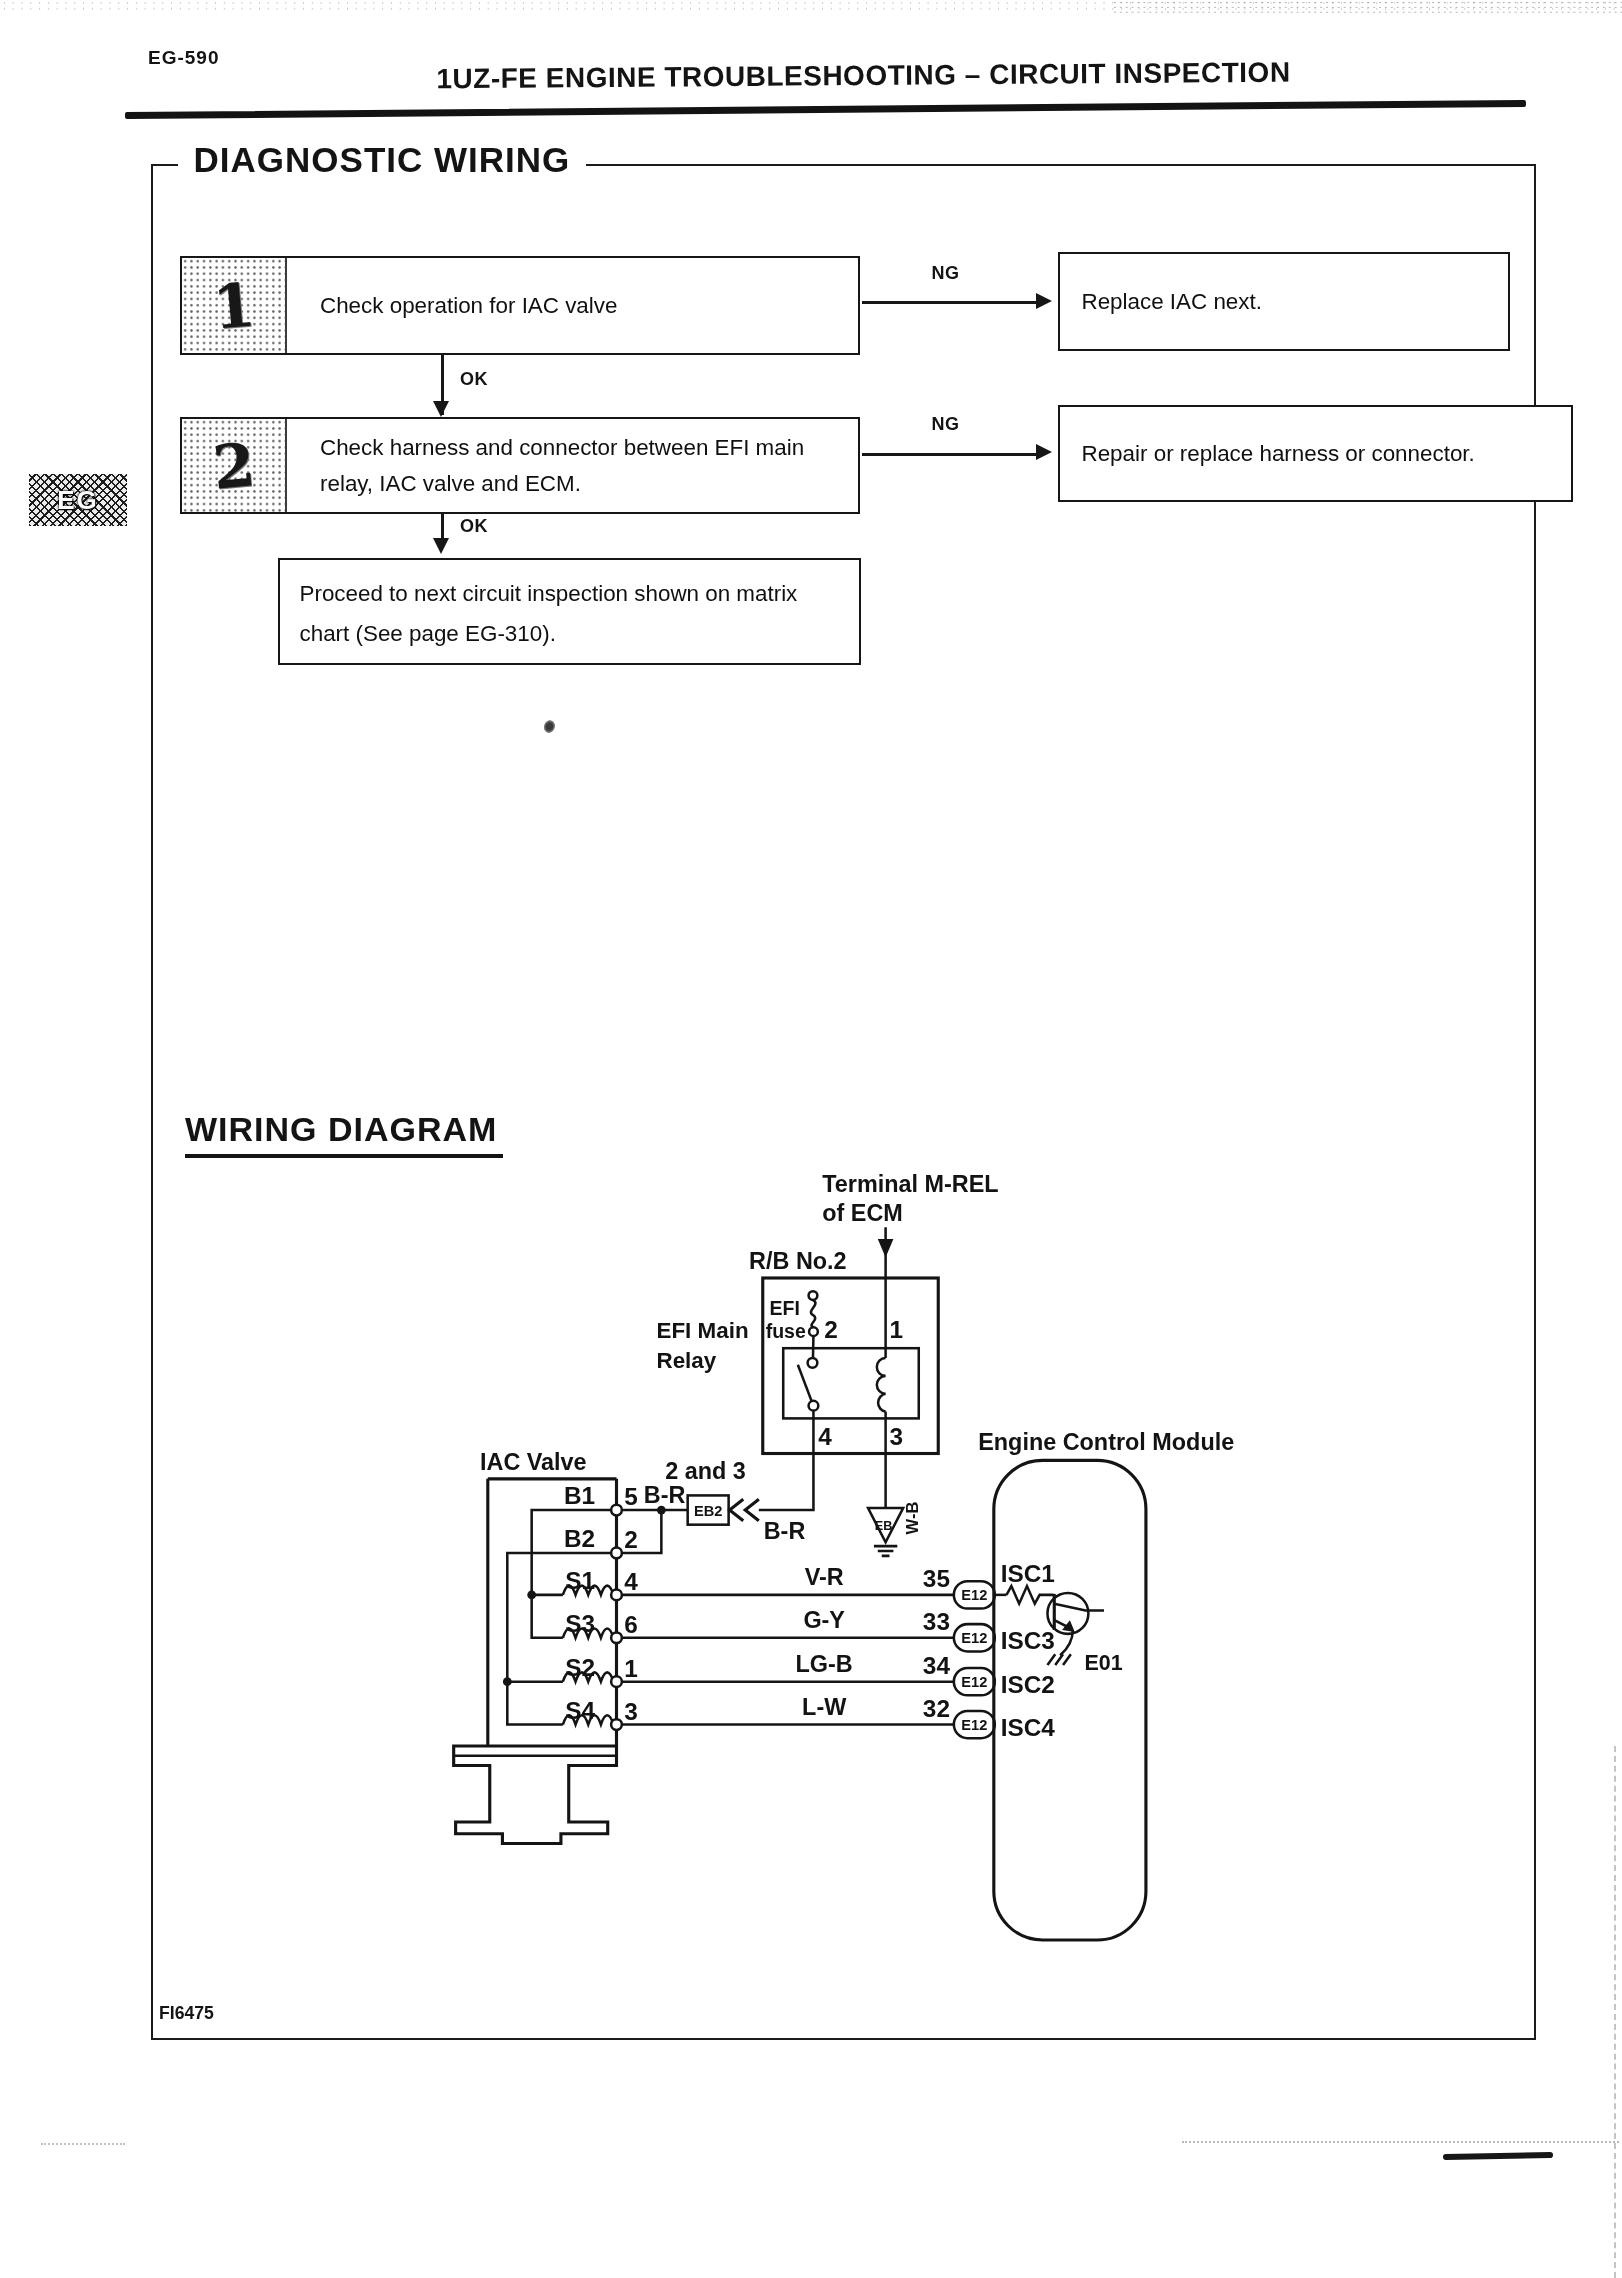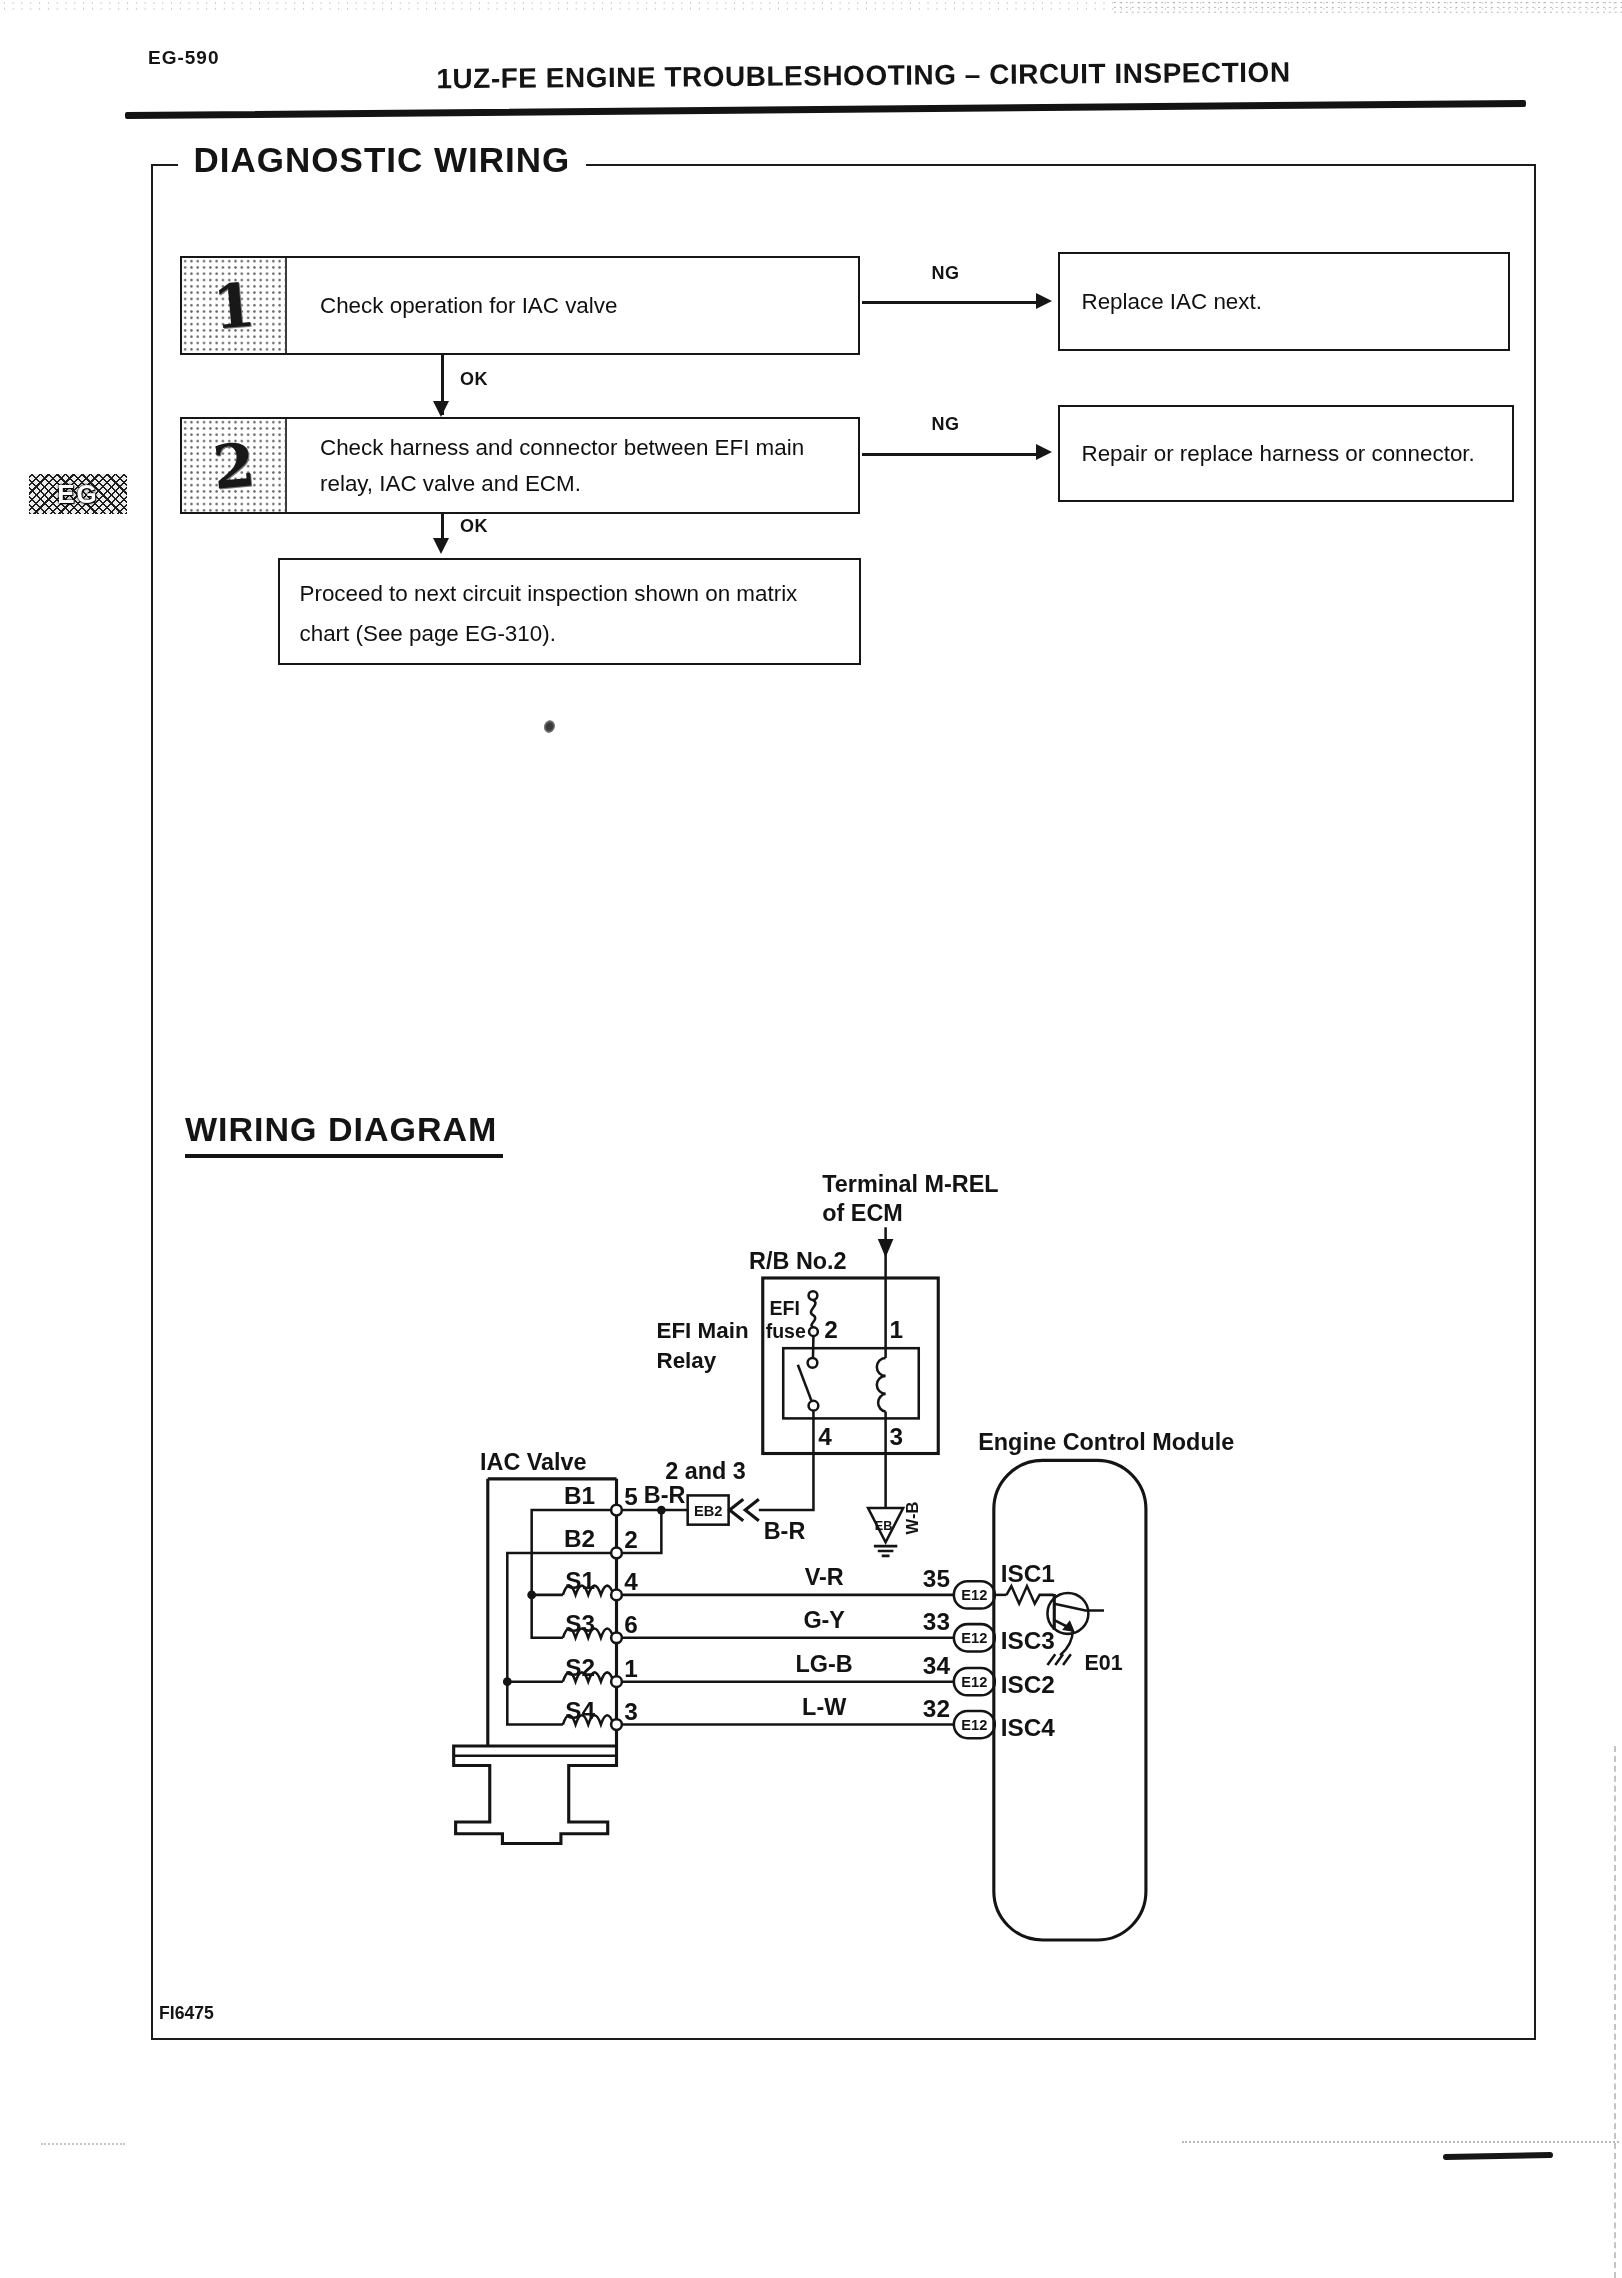--- a/index.html
+++ b/index.html
@@ -27,21 +27,21 @@
   #hdr-title{position:absolute;left:254px;top:60px;width:1219px;text-align:center;
       font-size:28px;font-weight:bold;letter-spacing:0.5px;transform:rotate(-.45deg)}
   #hdr-rule{position:absolute;left:125px;top:106px;width:1401px;height:6.8px;background:#131313;
       transform:rotate(-.5deg);border-radius:2px}
   #main-border{position:absolute;left:151px;top:164px;width:1385px;height:1876px;
       border:2.9px solid #1b1b1b;box-sizing:border-box}
   #chart-heading{position:absolute;left:178px;top:140px;background:#fff;padding:0 15.6px;
       font-size:35px;font-weight:bold;letter-spacing:1px}
   #wiring-heading{position:absolute;left:185px;top:1110px;font-size:34px;font-weight:bold;
       letter-spacing:1px;border-bottom:4.9px solid #141414;padding:0 5.9px 4.9px 0}
-  #eg-tab{position:absolute;left:29px;top:474px;width:98px;height:40px;
+  #eg-tab{position:absolute;left:29px;top:474px;width:98px;height:52px;
       background:repeating-linear-gradient(45deg,#1d1d1d 0 1.6px,transparent 1.6px 5.9px),
                  repeating-linear-gradient(-45deg,#1d1d1d 0 1.6px,transparent 1.6px 5.9px),#ececec;
       display:flex;align-items:center;justify-content:center}
   #eg-tab span{color:#fff;font-weight:bold;font-size:26px;letter-spacing:2px;
       text-shadow:0 0 2.9px #000,0 0 2px #000,1px 1px 1px #000}
   #fi-code{position:absolute;left:159px;top:2003px;font-size:17.6px;font-weight:bold}
   .noise{position:absolute;left:0;top:0;width:1623px;height:11.7px;opacity:.5;
       background-image:radial-gradient(#9a9a9a 1px,transparent 1.2px);background-size:8.8px 5.9px}
   .noise2{position:absolute;left:1112px;top:0;width:511px;height:15.6px;opacity:.65;
       background-image:radial-gradient(#8a8a8a 1px,transparent 1.2px);background-size:5.9px 4.9px}
@@ -97,21 +97,21 @@
 <div class="box step" style="left:180px;top:417px;width:680px;height:97px">
   <div class="strip">
       <span>2</span>
     </div>
   <div class="body fc-text">Check harness and connector between EFI main
 relay, IAC valve and ECM.</div>
 </div>
 <div class="hline" style="left:862px;top:453px;width:176px"></div>
 <div class="arrow-right" style="left:1036px;top:444px"></div>
 <div class="lbl" style="left:887px;top:414px;width:117px;text-align:center">NG</div>
-<div class="box action" style="left:1058px;top:405px;width:456px;height:97px">
+<div class="box action" style="left:1058px;top:405px;width:515px;height:97px">
   <div class="fc-text">Repair or replace harness or connector.</div>
 </div>
 <div class="vline" style="left:441px;top:514px;height:30px"></div>
 <div class="arrow-down" style="left:433px;top:538px"></div>
 <div class="lbl" style="left:460px;top:516px">OK</div>
 
 <div class="box" style="left:278px;top:558px;width:583px;height:107px;padding:13.7px 11.7px 0 19.5px">
   <div class="fc-text" style="line-height:40px">Proceed to next circuit inspection shown on matrix
 chart (See page EG-310).</div>
 </div>

